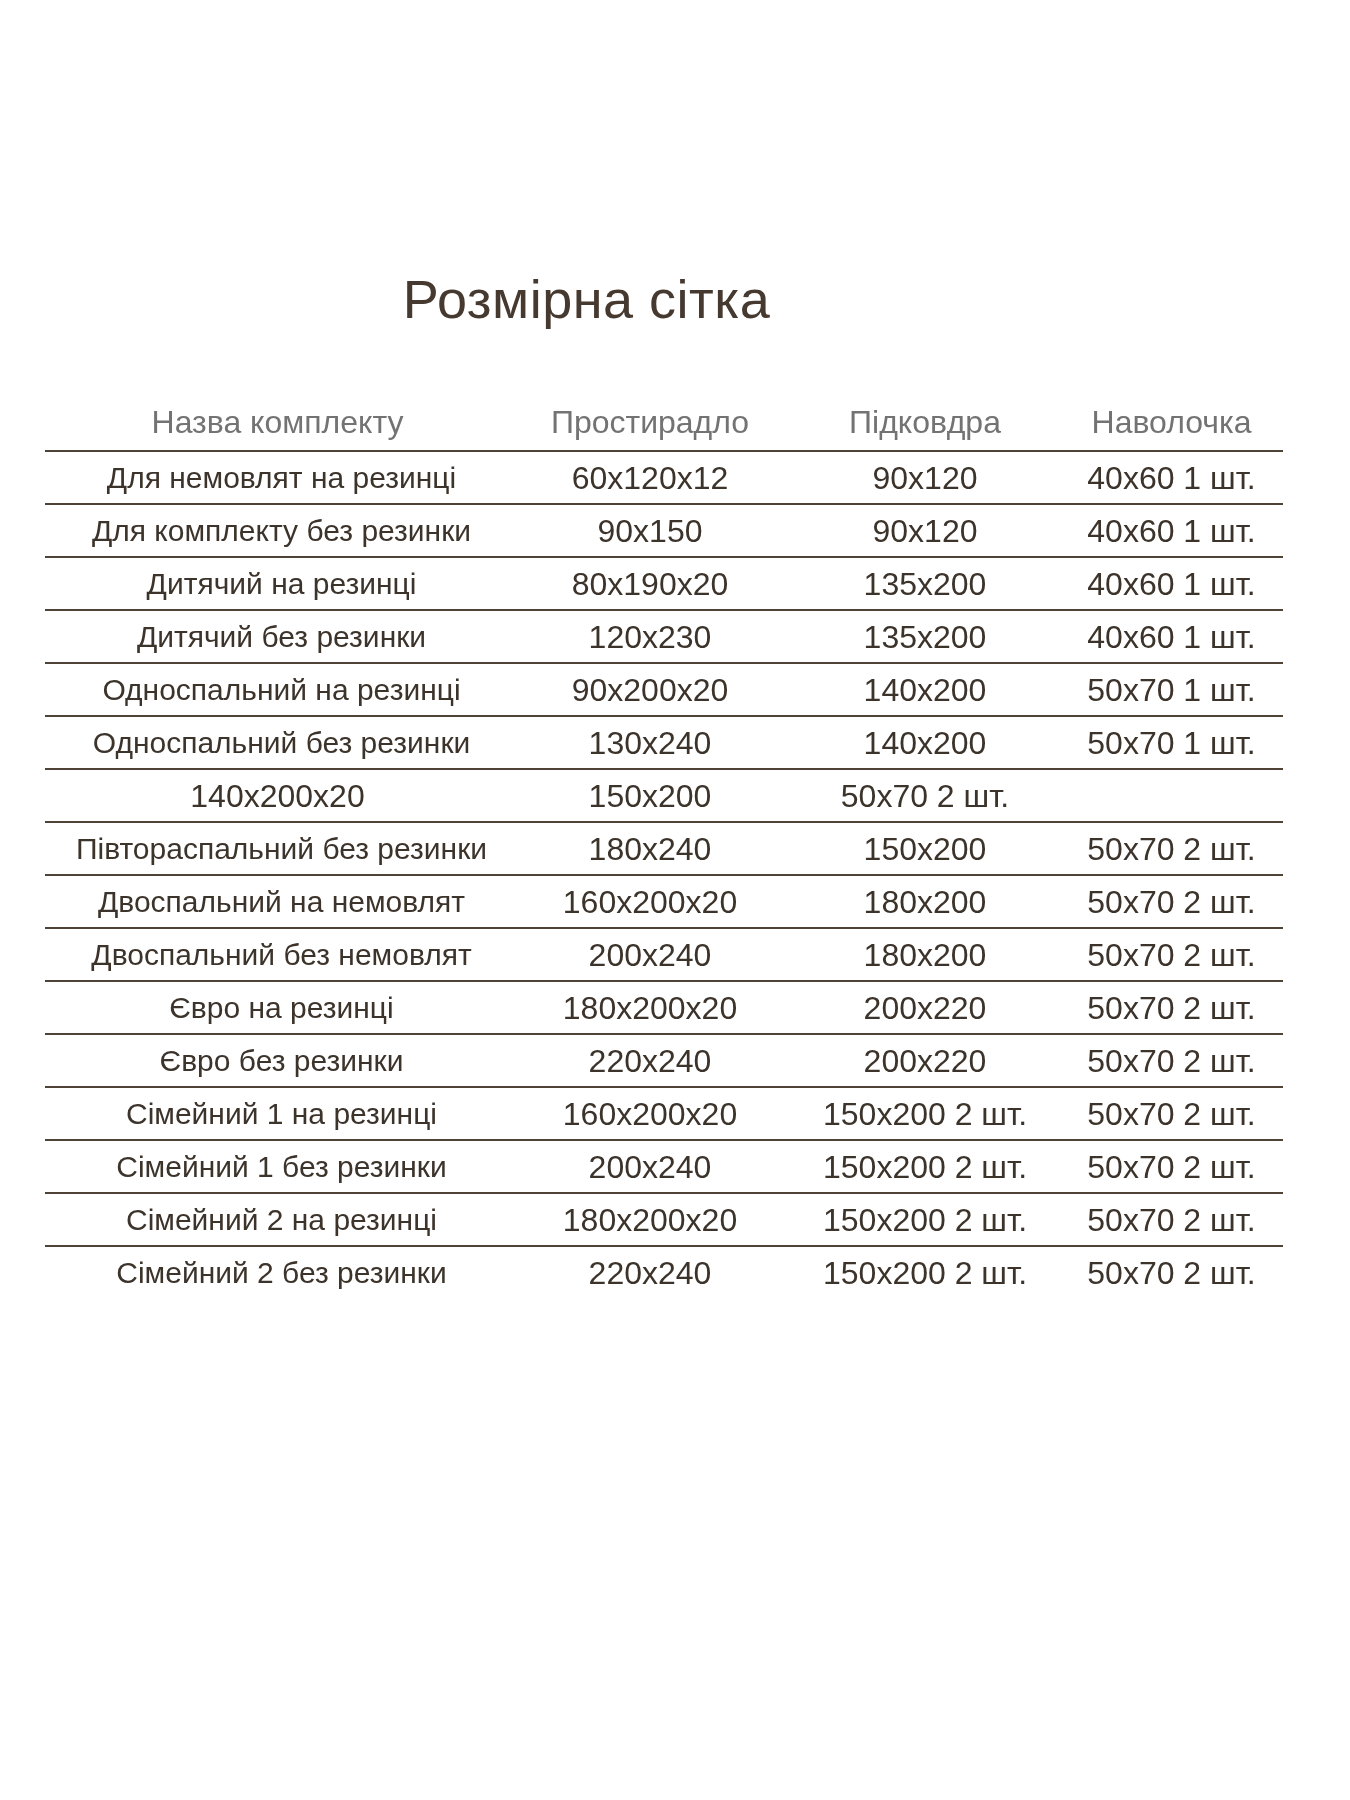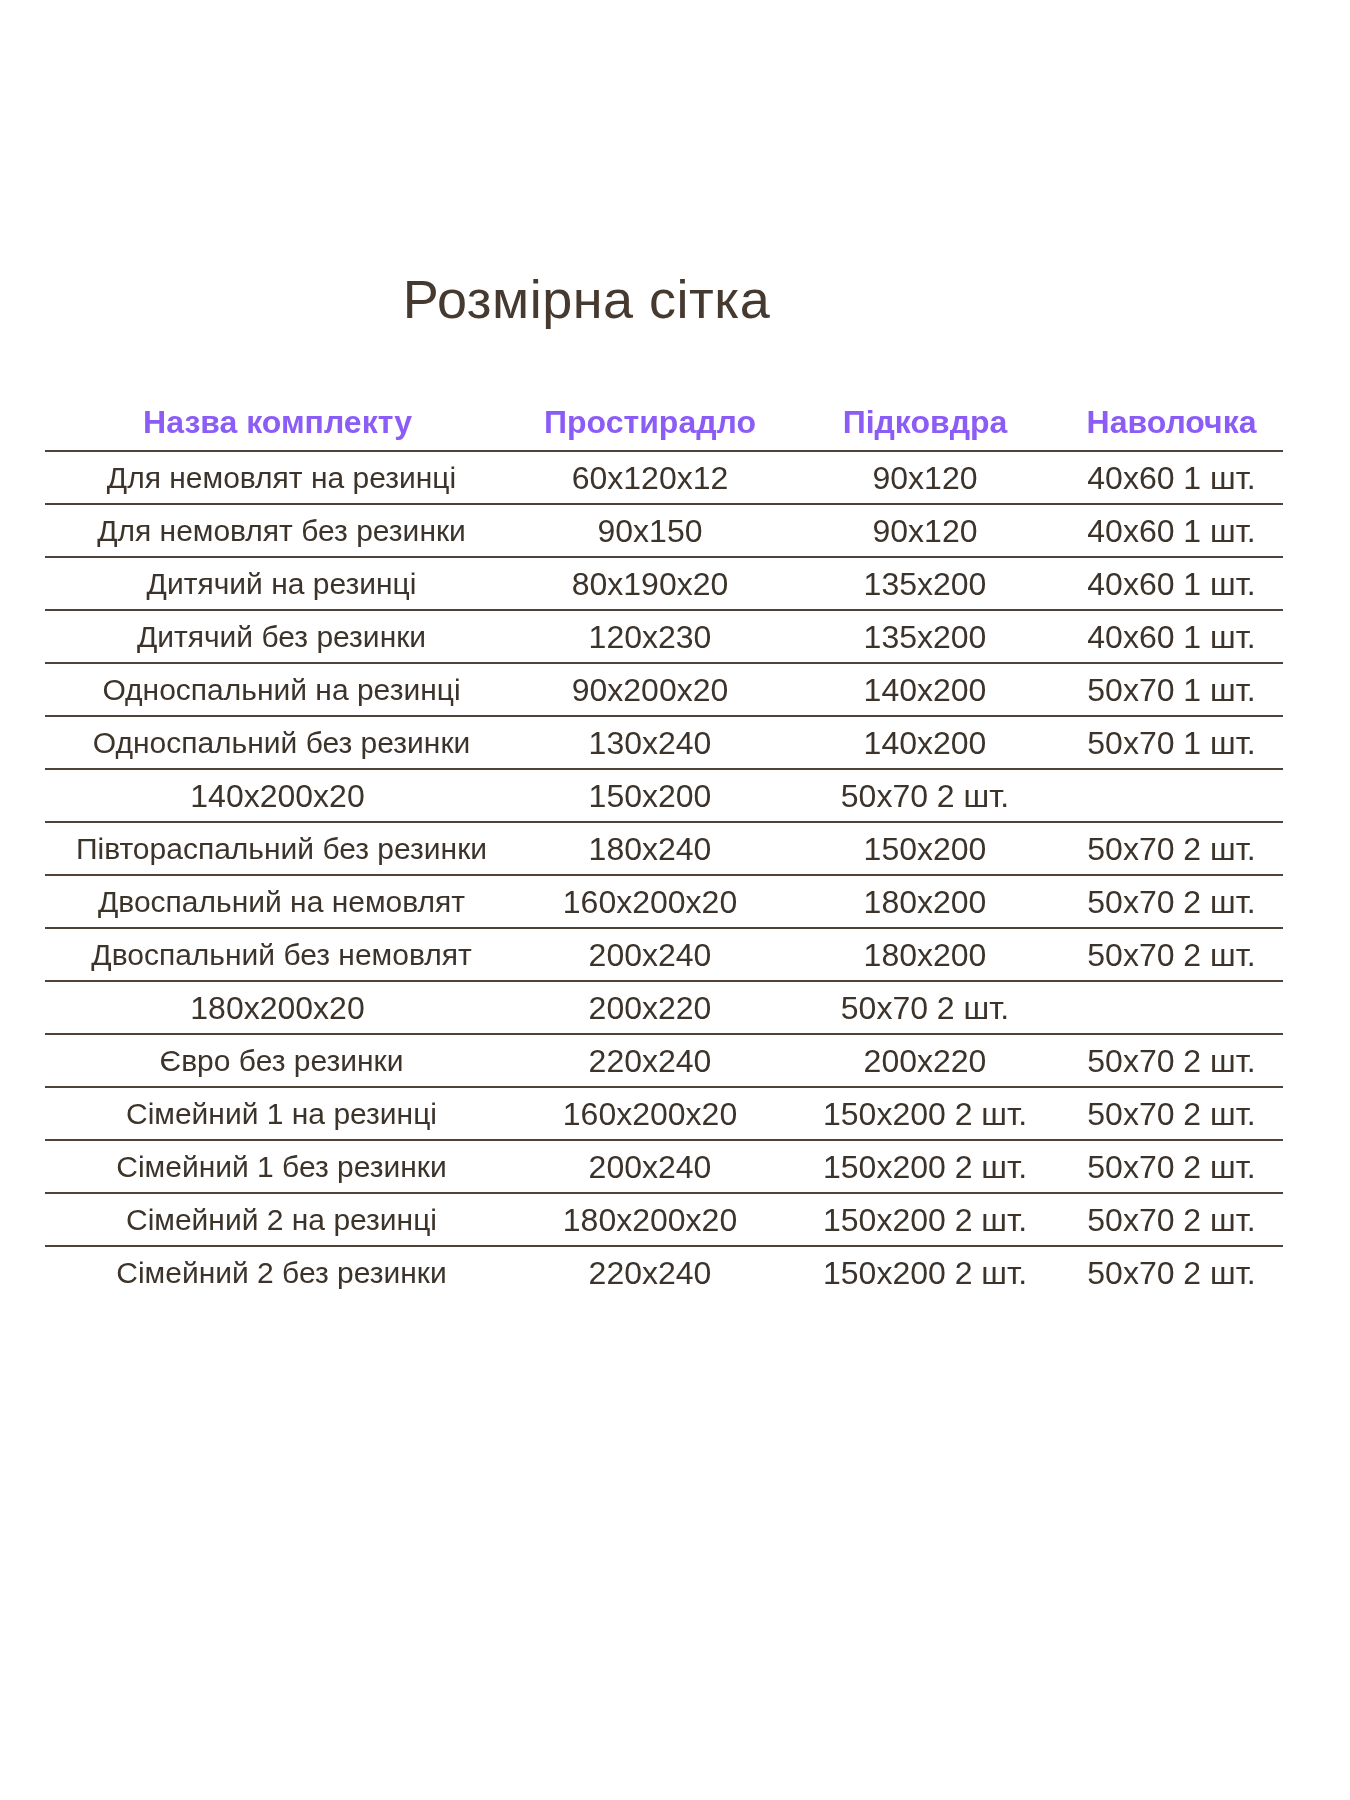--- a/index.html
+++ b/index.html
@@ -38,23 +38,22 @@
     grid-template-columns: 465px 280px 270px 223px;
     align-items: end;
     padding-top: 74px;
     padding-bottom: 9px;
     border-bottom: 2px solid #4f4337;
   }
   .th {
     font-size: 32px;
     line-height: 37px;
     text-align: center;
-    color: #8b5cf6;
+    color: #737373;
     white-space: nowrap;
-    font-weight: bold;
   }
   .tr {
     display: grid;
     grid-template-columns: 465px 280px 270px 223px;
     align-items: center;
     height: 51px;
     border-bottom: 2px solid #4f4337;
   }
   .tbody .tr:last-child {
     border-bottom: none;
@@ -90,21 +89,21 @@
 
     <div class="tbody" id="tbody">
   <div class="tr">
     <div class="td name">Для немовлят на резинці</div>
     <div class="td">60х120х12</div>
     <div class="td">90х120</div>
     <div class="td">40х60 1 шт.</div>
   </div>
 
   <div class="tr">
-    <div class="td name">Для немовлят без резинки</div>
+    <div class="td name">Для комплекту без резинки</div>
     <div class="td">90х150</div>
     <div class="td">90х120</div>
     <div class="td">40х60 1 шт.</div>
   </div>
 
   <div class="tr">
     <div class="td name">Дитячий на резинці</div>
     <div class="td">80х190х20</div>
     <div class="td">135х200</div>
     <div class="td">40х60 1 шт.</div>
@@ -152,20 +151,21 @@
   </div>
 
   <div class="tr">
     <div class="td name">Двоспальний без немовлят</div>
     <div class="td">200х240</div>
     <div class="td">180х200</div>
     <div class="td">50х70 2 шт.</div>
   </div>
 
   <div class="tr">
+    <div class="td name">Євро на резинці</div>
     <div class="td">180х200х20</div>
     <div class="td">200х220</div>
     <div class="td">50х70 2 шт.</div>
   </div>
 
   <div class="tr">
     <div class="td name">Євро без резинки</div>
     <div class="td">220х240</div>
     <div class="td">200х220</div>
     <div class="td">50х70 2 шт.</div>

